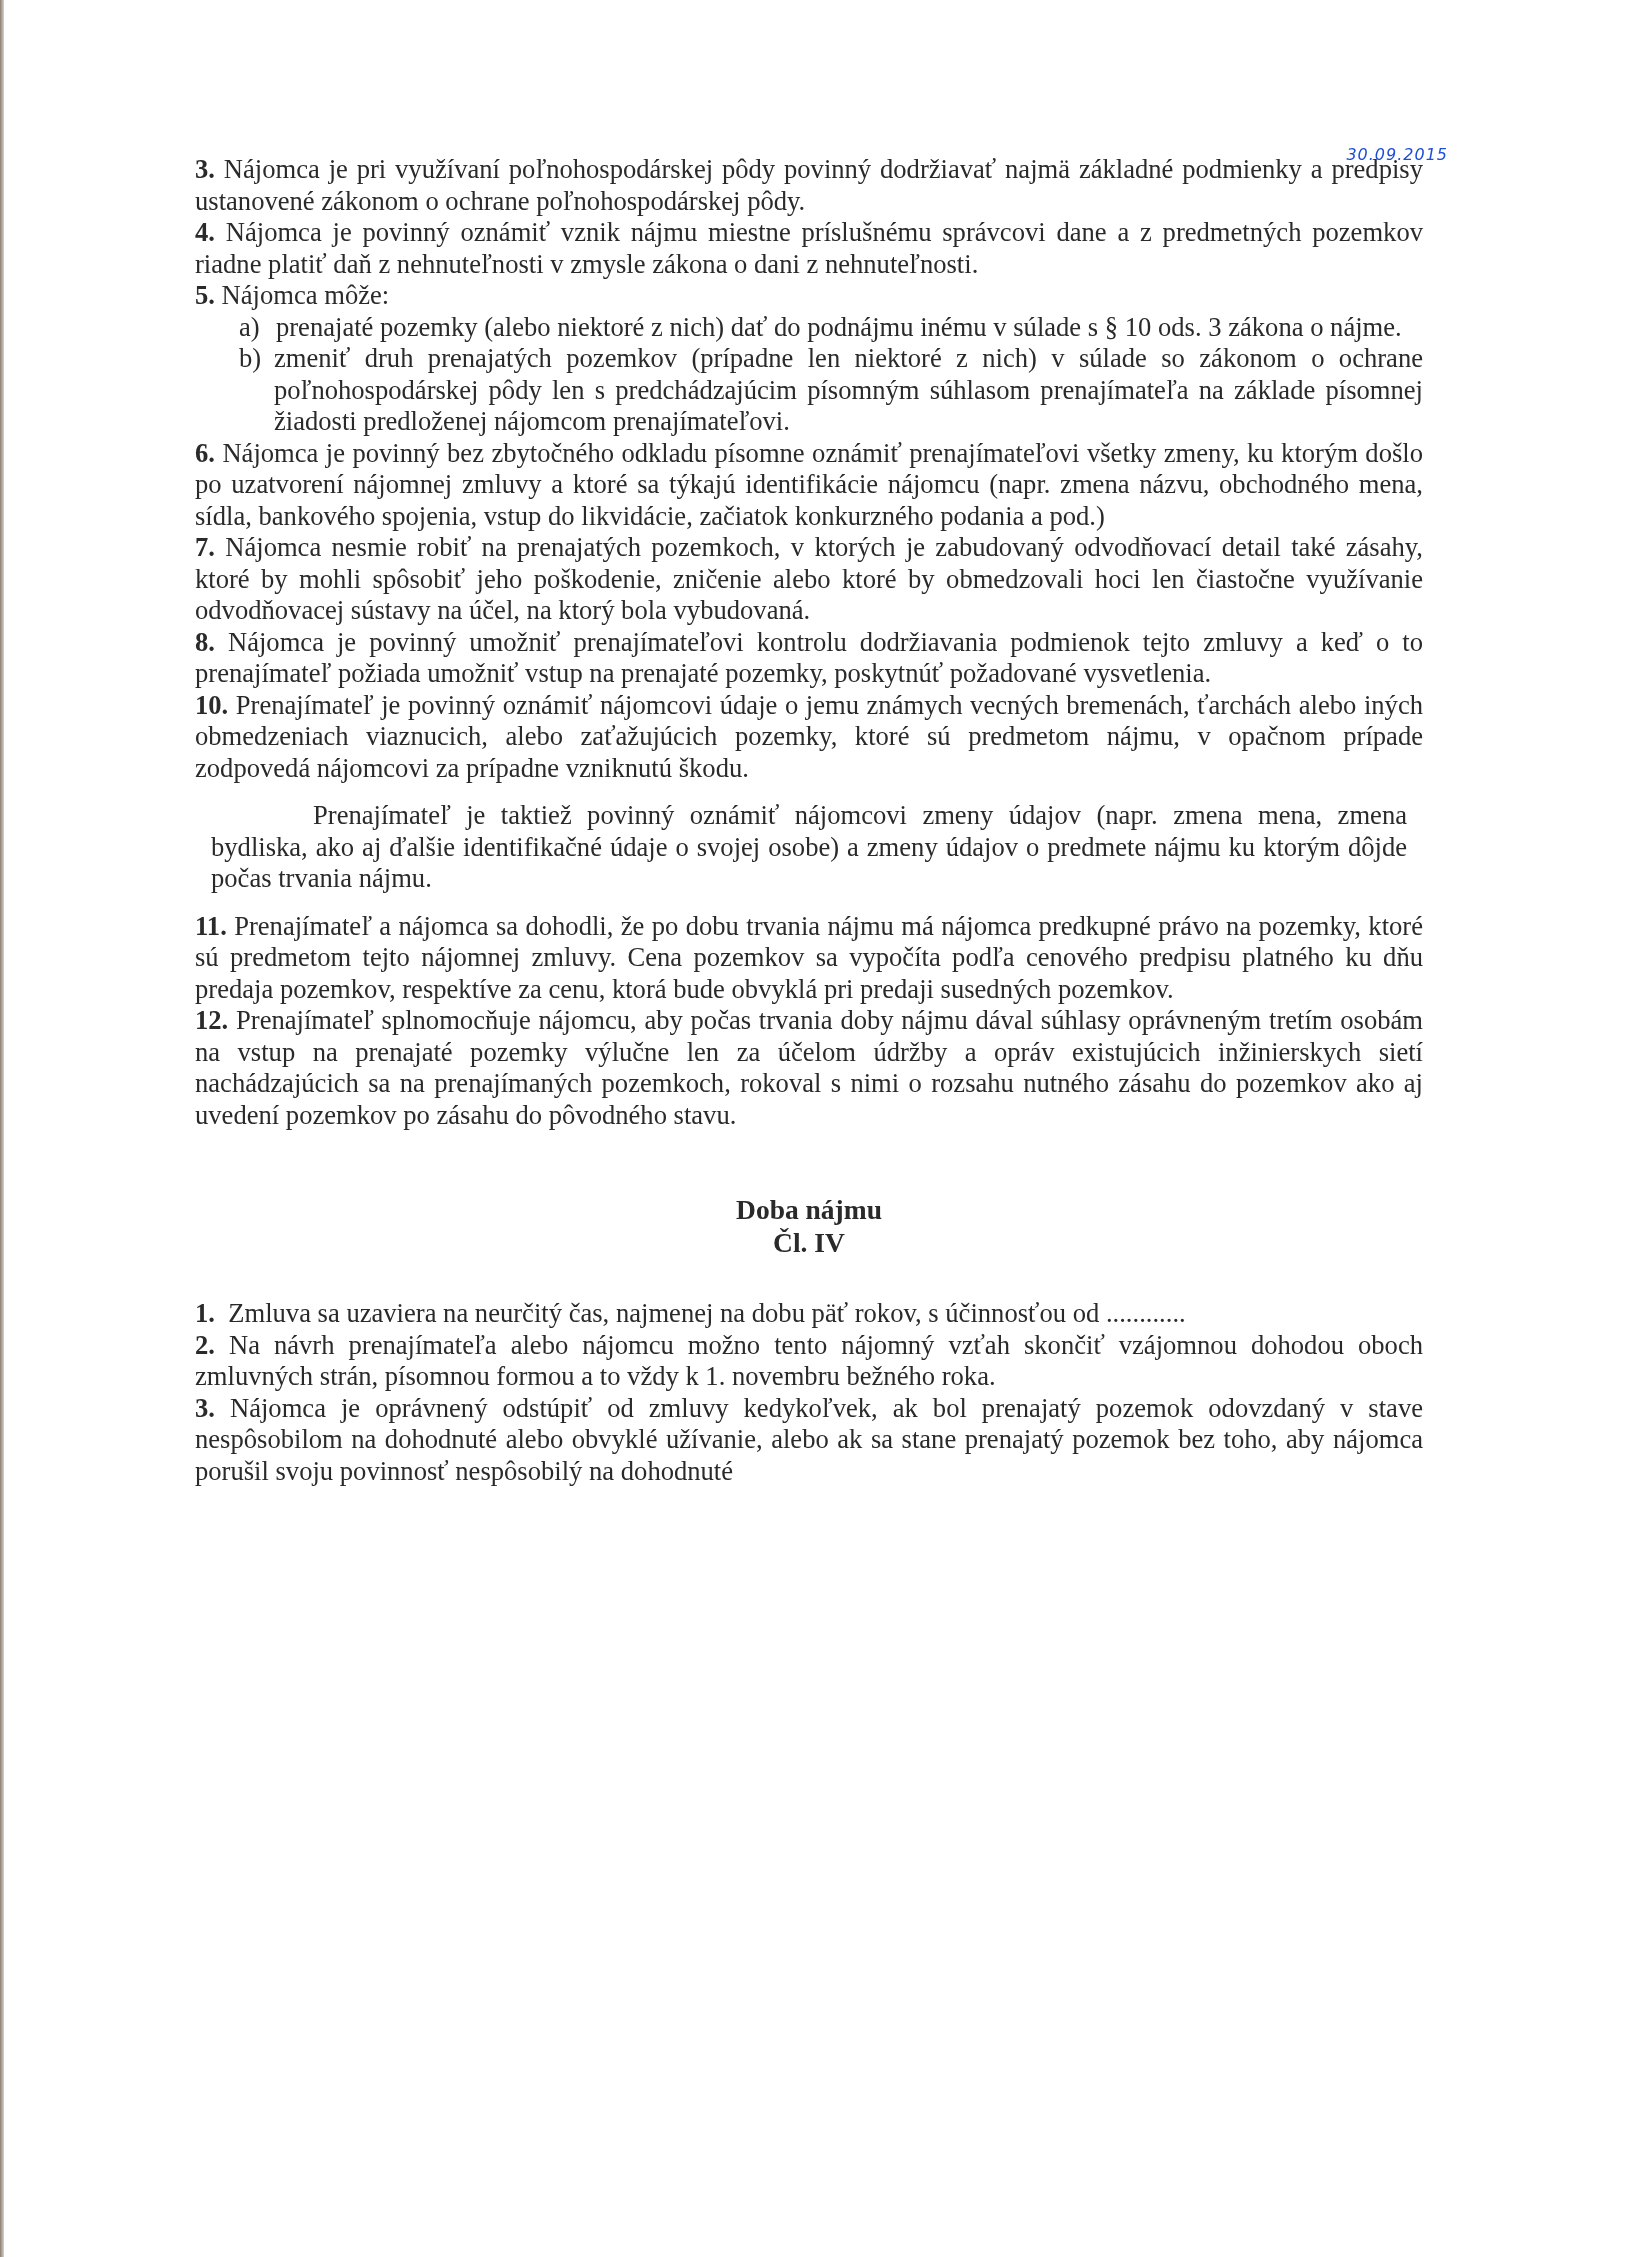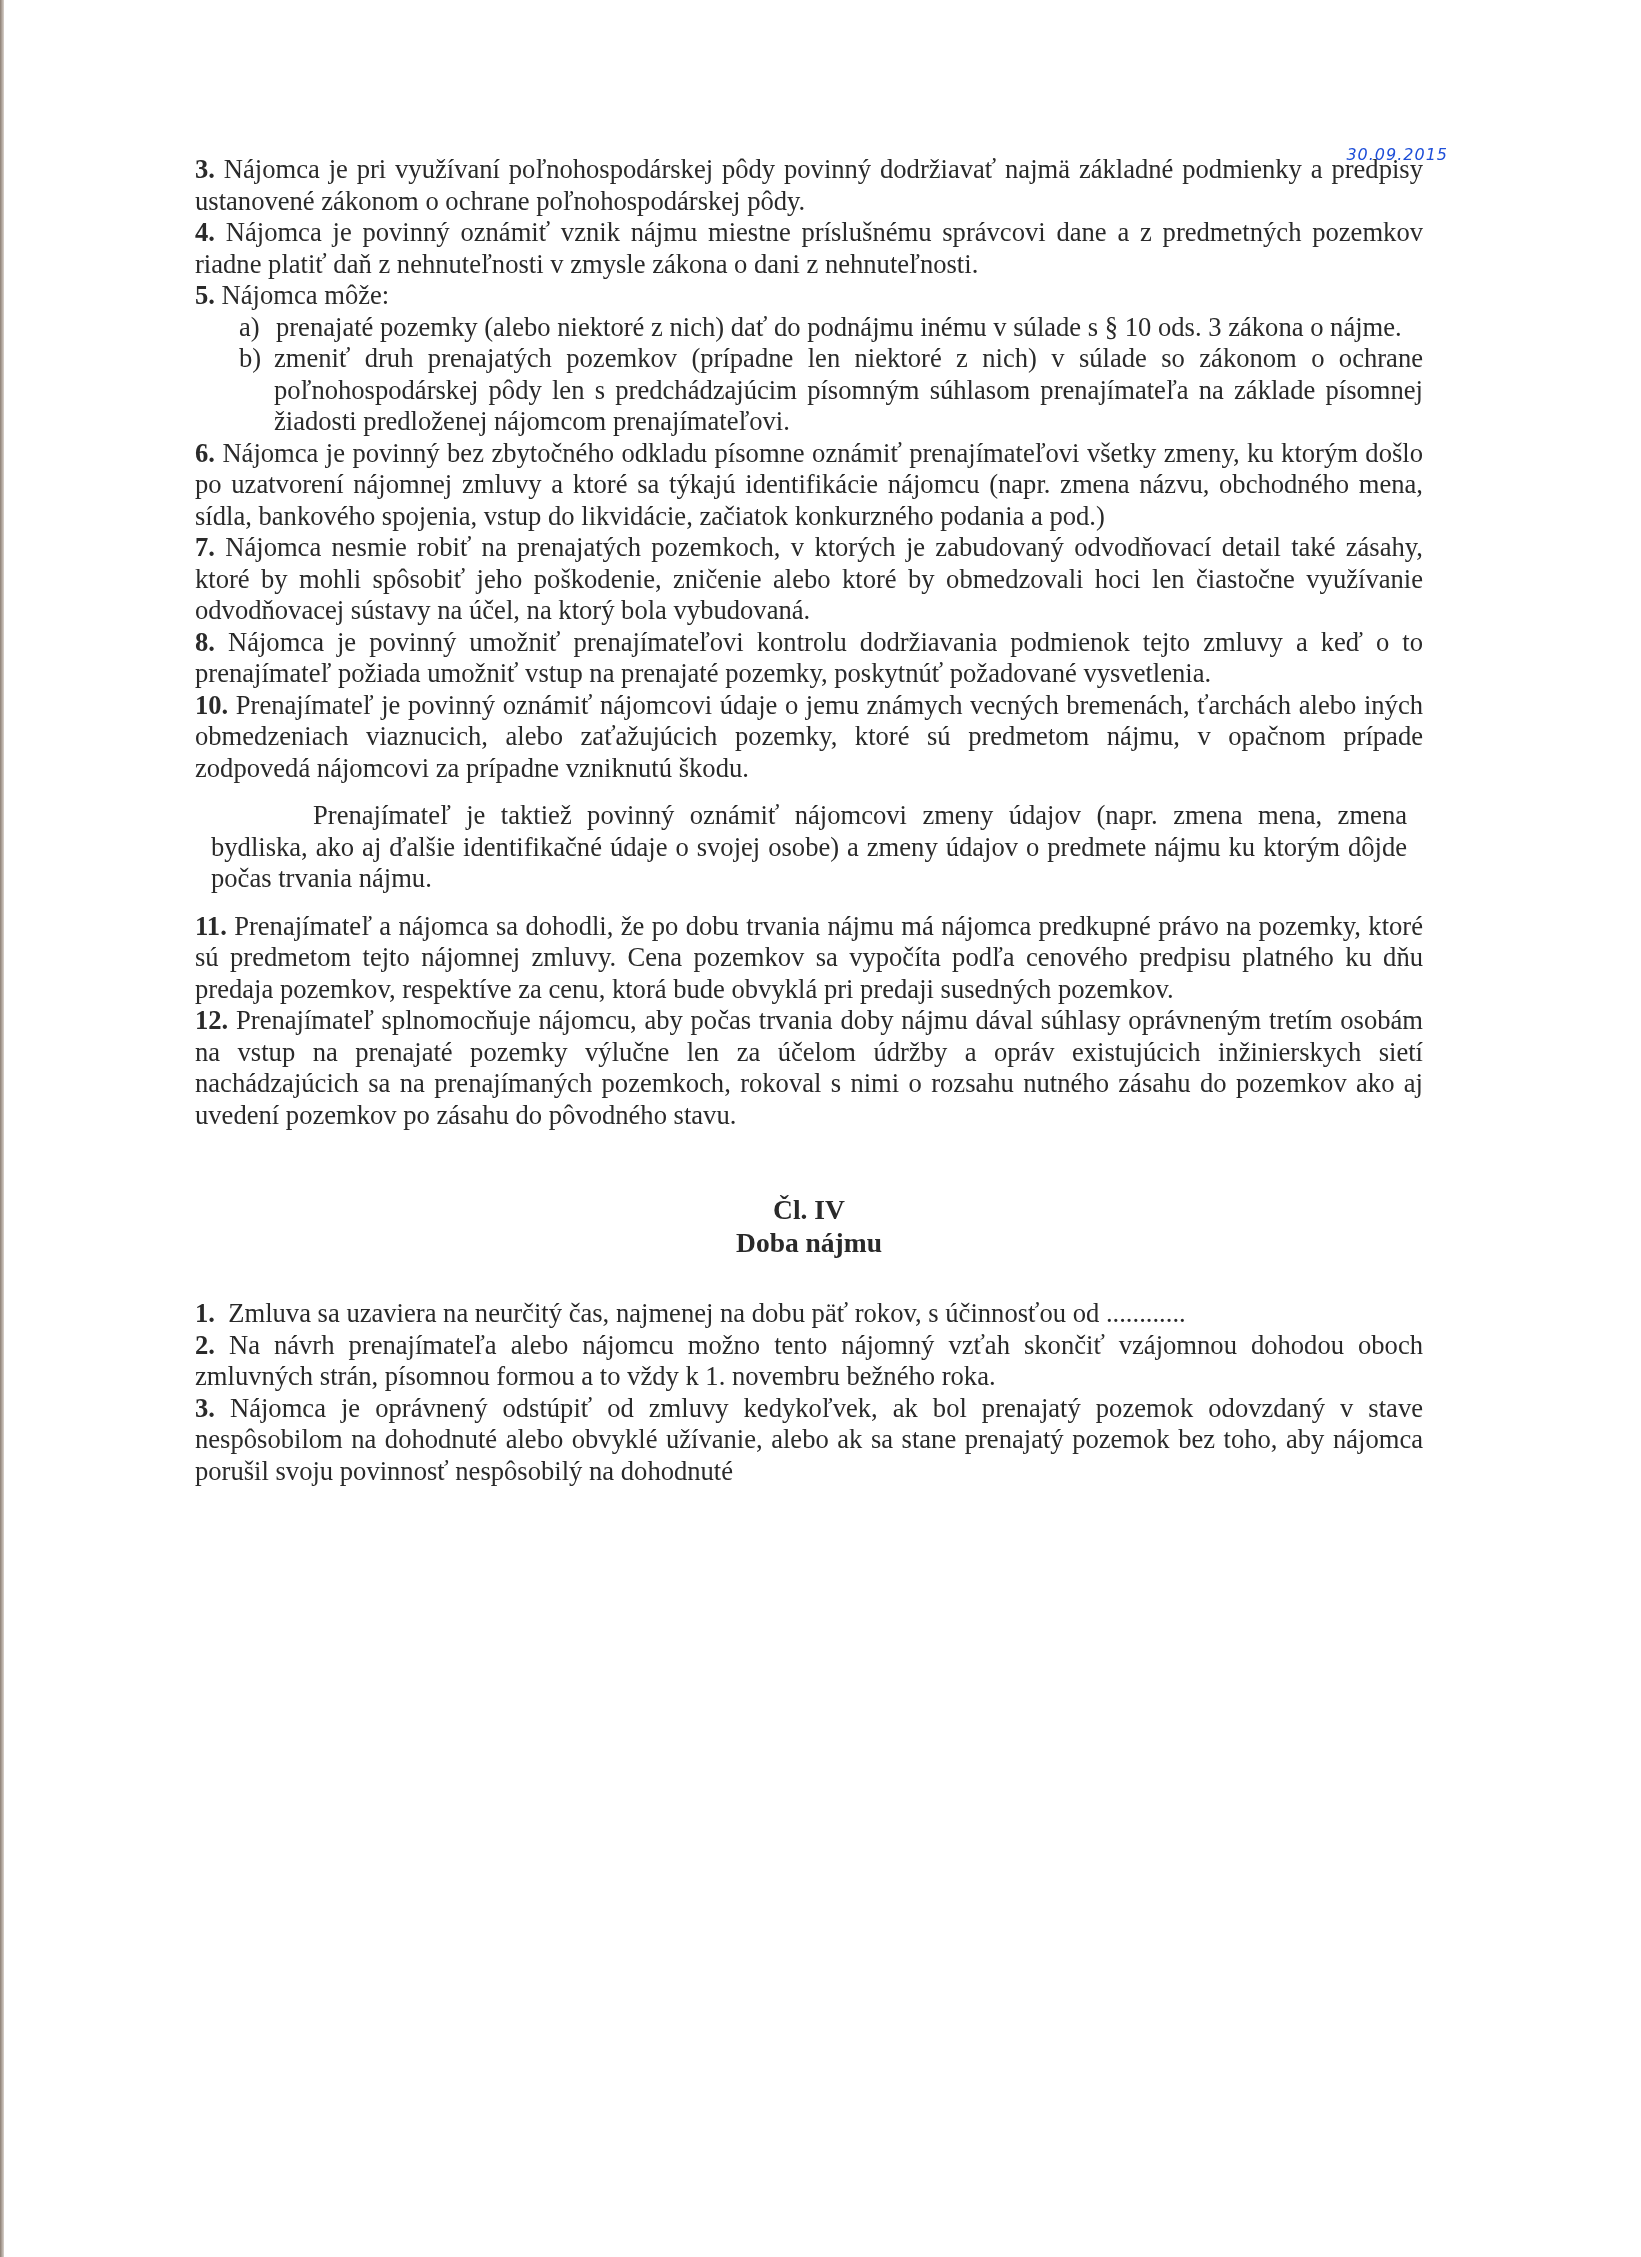--- a/index.html
+++ b/index.html
@@ -88,22 +88,22 @@
 
 
   <p class="p"><span class="num">10.</span><span> Prenajímateľ je povinný oznámiť nájomcovi údaje o jemu známych vecných bremenách, ťarchách alebo iných obmedzeniach viaznucich, alebo zaťažujúcich pozemky, ktoré sú predmetom nájmu, v opačnom prípade zodpovedá nájomcovi za prípadne vzniknutú škodu.</span></p>
   <p class="indent-para">Prenajímateľ je taktiež povinný oznámiť nájomcovi zmeny údajov (napr. zmena mena, zmena bydliska, ako aj ďalšie identifikačné údaje o svojej osobe) a zmeny údajov o predmete nájmu ku ktorým dôjde počas trvania nájmu.</p>
 
   <p class="p"><span class="num">11.</span><span> Prenajímateľ a nájomca sa dohodli, že po dobu trvania nájmu má nájomca predkupné právo na pozemky, ktoré sú predmetom tejto nájomnej zmluvy. Cena pozemkov  sa vypočíta podľa cenového predpisu platného ku dňu predaja pozemkov, respektíve za cenu, ktorá bude obvyklá pri predaji susedných pozemkov.</span></p>
 
   <p class="p"><span class="num">12.</span><span> Prenajímateľ splnomocňuje nájomcu, aby počas trvania doby nájmu dával súhlasy oprávneným tretím osobám na vstup na prenajaté pozemky výlučne len za účelom údržby a opráv existujúcich inžinierskych sietí nachádzajúcich sa na prenajímaných pozemkoch, rokoval s nimi o rozsahu nutného zásahu do pozemkov ako aj uvedení pozemkov po zásahu do pôvodného stavu.</span></p>
 
   <div class="article-head">
+    <div>Doba nájmu</div>
     <div>Čl. IV</div>
-    <div>Doba nájmu</div>
   </div>
 
   <div class="spacer-lg"></div>
 
   <p class="p last nowrap-line"><span class="num">1.</span><span style="white-space:pre;">  Zmluva sa uzaviera na neurčitý čas, najmenej na dobu päť rokov, s účinnosťou od </span><span class="dots">............</span><span class="handwritten" style="position:absolute;right:-25px;margin-top:-5.8px;">30.09.2015</span></p>
 
   <p class="p"><span class="num">2.</span><span> Na návrh prenajímateľa alebo nájomcu možno tento nájomný vzťah skončiť vzájomnou dohodou oboch zmluvných strán, písomnou formou a to vždy k 1. novembru bežného roka.</span></p>
 
   <p class="p"><span class="num">3.</span><span> Nájomca je oprávnený odstúpiť od zmluvy kedykoľvek, ak bol prenajatý pozemok odovzdaný v stave nespôsobilom na dohodnuté alebo obvyklé užívanie, alebo ak sa stane prenajatý pozemok bez toho, aby nájomca porušil svoju povinnosť nespôsobilý na dohodnuté</span></p>
 

